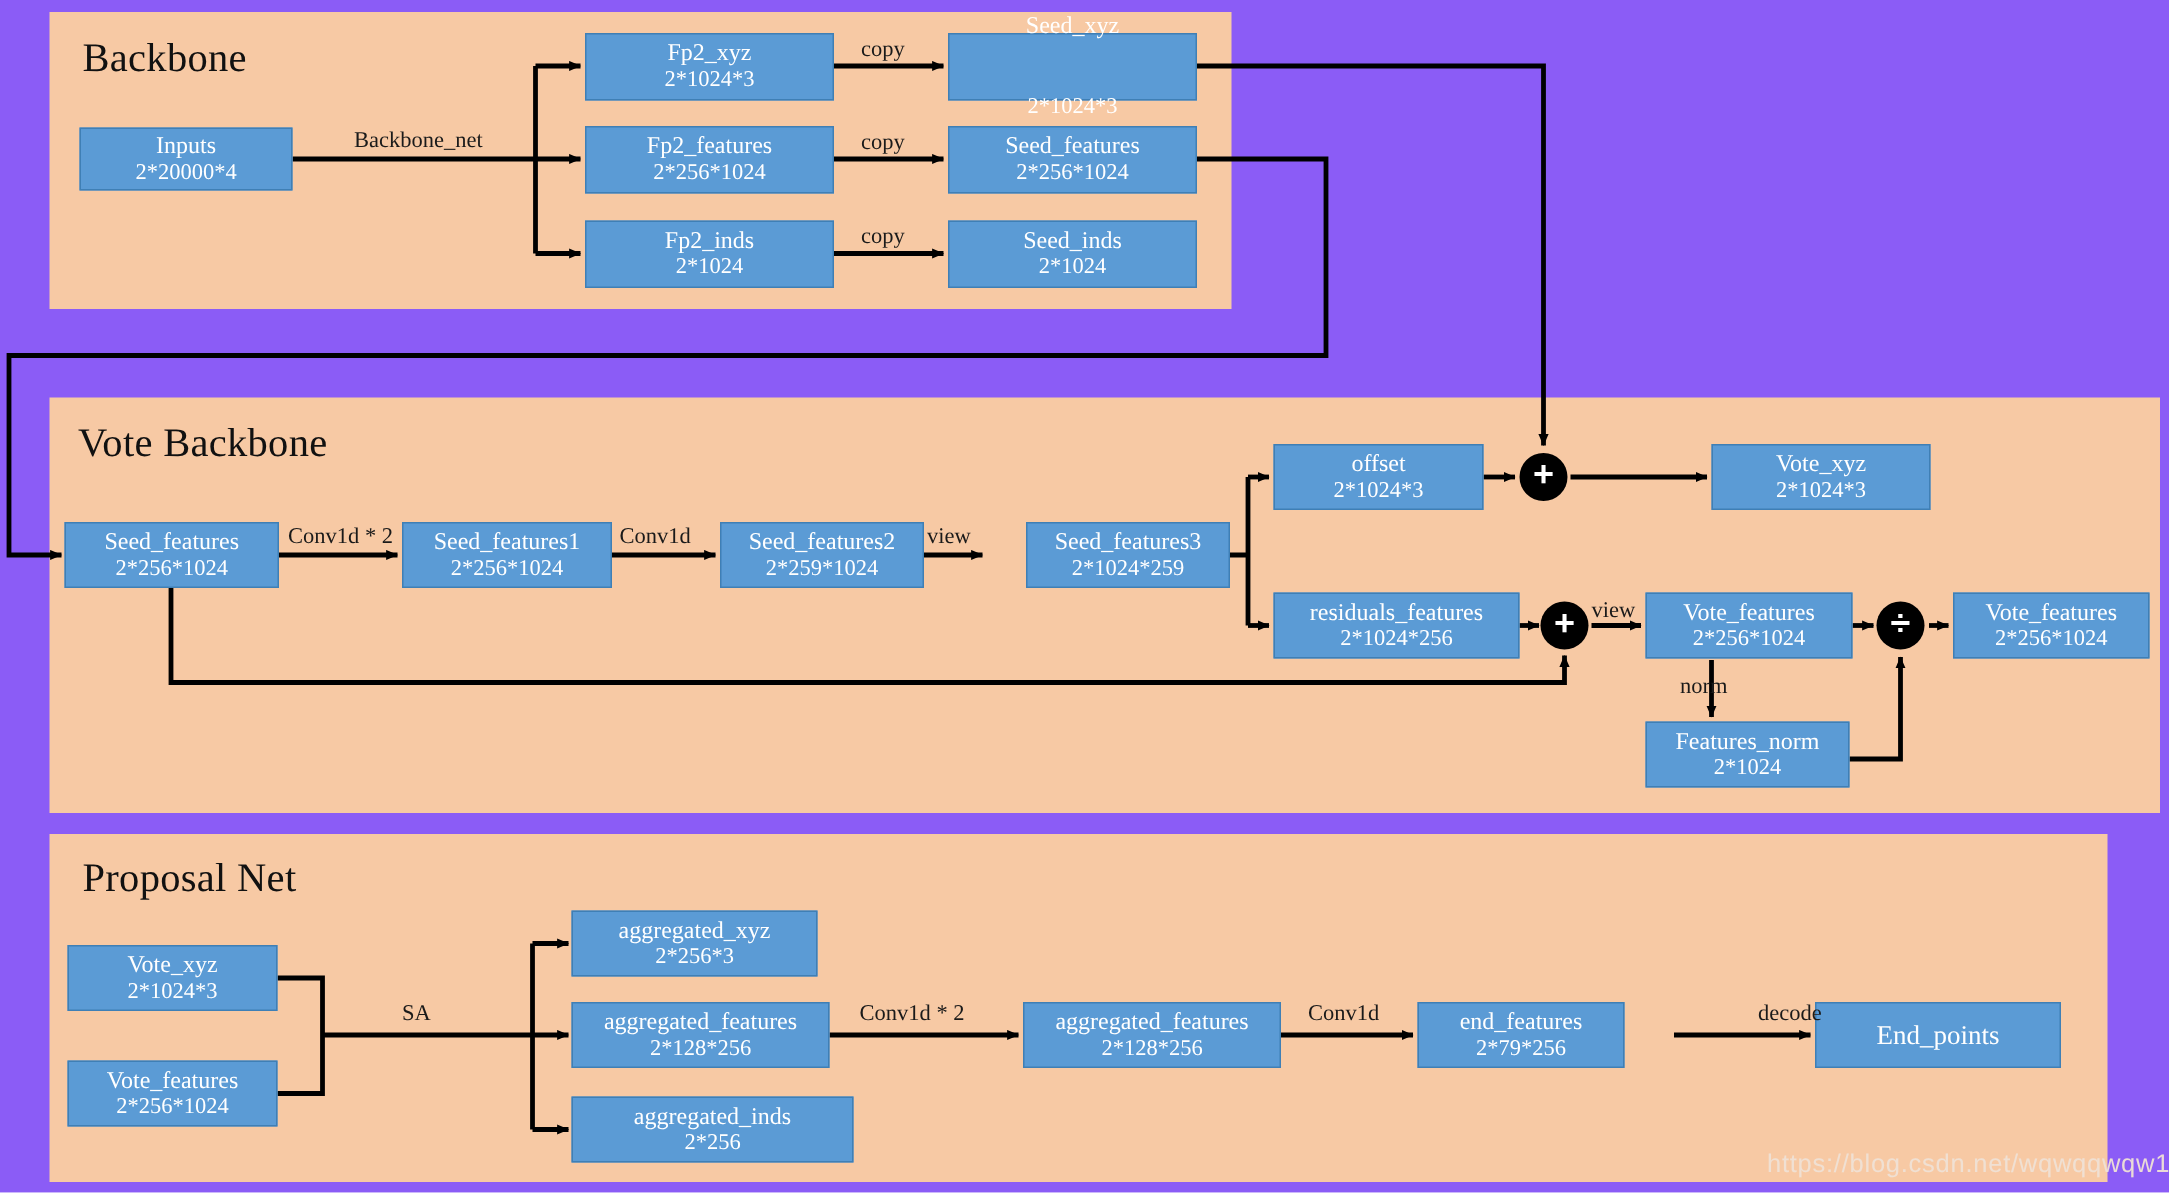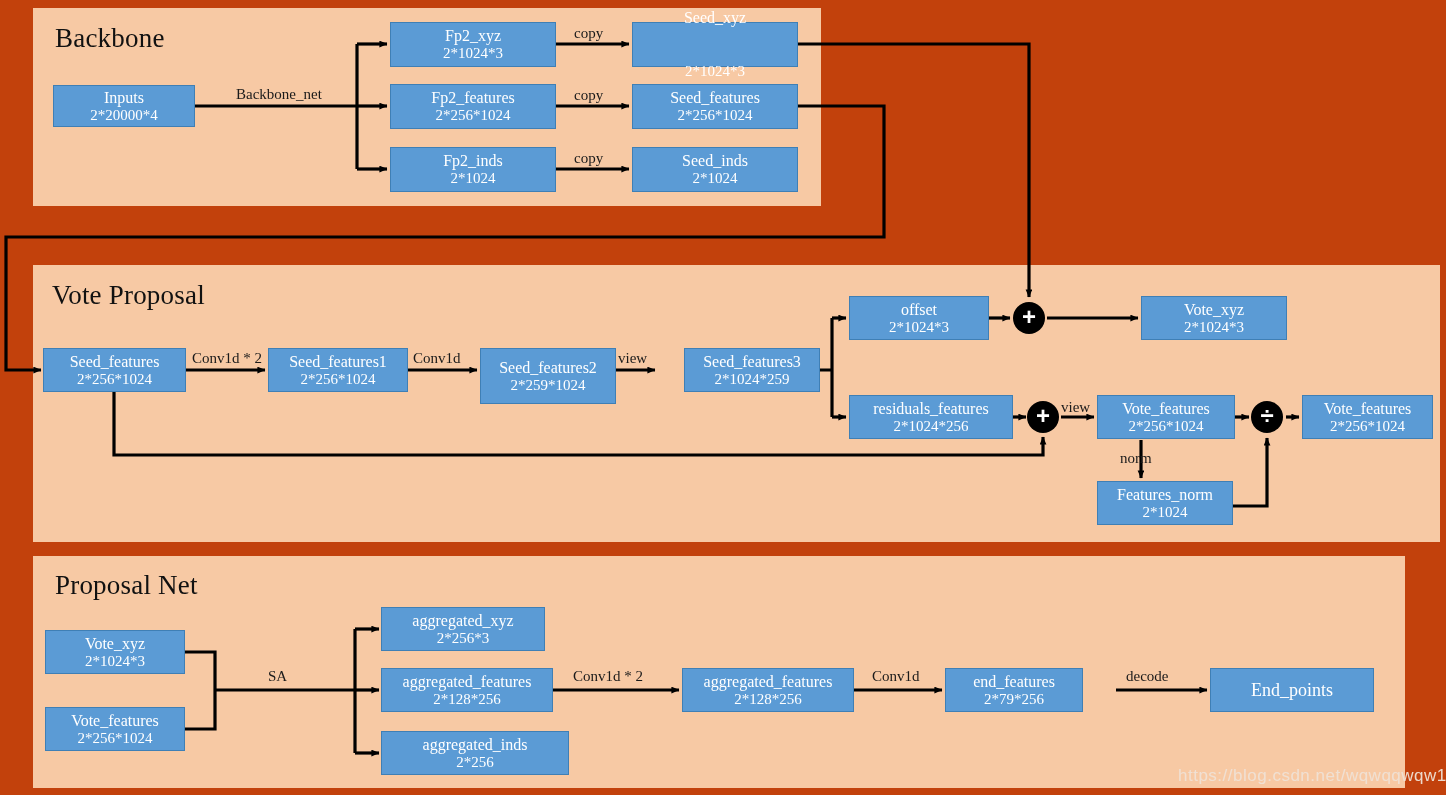--- a/index.html
+++ b/index.html
@@ -1,17 +1,17 @@
 <!DOCTYPE html>
 <html><head>
 <meta charset="utf-8">
 <style>
   html,body{margin:0;padding:0;background:#ffffff;}
   body{font-family:"Liberation Serif", serif;}
-  #canvas{position:relative;width:1446px;height:795px;overflow:hidden;background:#c2410c;}
+  #canvas{position:relative;width:1446px;height:795px;overflow:hidden;background:#8b5cf6;}
   .panel{position:absolute;background:#f7c9a4;}
   .panel-title{position:absolute;font-family:"Liberation Serif", serif;font-size:27px;color:#111;letter-spacing:0.2px;white-space:nowrap;}
   .node{position:absolute;background:#5b9bd5;border:1px solid #3f7fb5;box-sizing:border-box;color:#fff;
         display:flex;flex-direction:column;align-items:center;justify-content:center;
         font-family:"Liberation Serif", serif;line-height:1.12;text-align:center;}
   .node .n1{font-size:16px;}
   .node .n2{font-size:15px;}
   .node.single .n1{font-size:18px;}
   .elabel{position:absolute;font-family:"Liberation Serif", serif;font-size:15px;color:#1a1a1a;white-space:nowrap;}
   svg.wires{position:absolute;left:0;top:0;width:1446px;height:795px;pointer-events:none;}
@@ -25,21 +25,21 @@
 </head>
 <body>
 
 <div id="canvas">
 
   <div class="panel" style="left:33px;top:8px;width:788px;height:198px;"></div>
   <div class="panel" style="left:33px;top:265px;width:1407px;height:277px;"></div>
   <div class="panel" style="left:33px;top:556px;width:1372px;height:232px;"></div>
 
   <div class="panel-title" style="left:55px;top:23px;">Backbone</div>
-  <div class="panel-title" style="left:52px;top:280px;">Vote Proposal</div>
+  <div class="panel-title" style="left:52px;top:280px;">Vote Backbone</div>
   <div class="panel-title" style="left:55px;top:570px;">Proposal Net</div>
 
   <svg class="wires" viewBox="0 0 1446 795">
     <defs>
       <marker id="ah" markerWidth="9" markerHeight="9" refX="7.6" refY="3.4" orient="auto" markerUnits="userSpaceOnUse">
         <path d="M0,0 L8,3.4 L0,6.8 z" fill="#000"></path>
       </marker>
     </defs>
     <g stroke="#000" stroke-width="3.2" fill="none">
 
@@ -128,21 +128,21 @@
   </div>
 
   <div class="node" style="left:43px;top:348px;width:143px;height:44px;">
     <span class="n1">Seed_features</span>
     <span class="n2">2*256*1024</span>
   </div>
   <div class="node" style="left:268px;top:348px;width:140px;height:44px;">
     <span class="n1">Seed_features1</span>
     <span class="n2">2*256*1024</span>
   </div>
-  <div class="node" style="left:480px;top:348px;width:136px;height:56px;">
+  <div class="node" style="left:480px;top:348px;width:136px;height:44px;">
     <span class="n1">Seed_features2</span>
     <span class="n2">2*259*1024</span>
   </div>
   <div class="node" style="left:658px;top:348px;width:136px;height:44px;margin-left:26px;">
     <span class="n1">Seed_features3</span>
     <span class="n2">2*1024*259</span>
   </div>
   <div class="node" style="left:849px;top:296px;width:140px;height:44px;">
     <span class="n1">offset</span>
     <span class="n2">2*1024*3</span>
@@ -217,17 +217,17 @@
 
   <div class="elabel" style="left:192px;top:350px;">Conv1d * 2</div>
   <div class="elabel" style="left:413px;top:350px;">Conv1d</div>
   <div class="elabel" style="left:618px;top:350px;">view</div>
   <div class="elabel" style="left:1061px;top:399px;">view</div>
   <div class="elabel" style="left:1120px;top:450px;">norm</div>
 
   <div class="elabel" style="left:268px;top:668px;">SA</div>
   <div class="elabel" style="left:573px;top:668px;">Conv1d * 2</div>
   <div class="elabel" style="left:872px;top:668px;">Conv1d</div>
-  <div class="elabel" style="left:1126px;top:668px;">decode</div>
+  <div class="elabel" style="left:1172px;top:668px;">decode</div>
 
   <div class="watermark" style="left:1178px;top:766px;">https://blog.csdn.net/wqwqqwqw1231</div>
 
 </div>
 
 </body></html>

